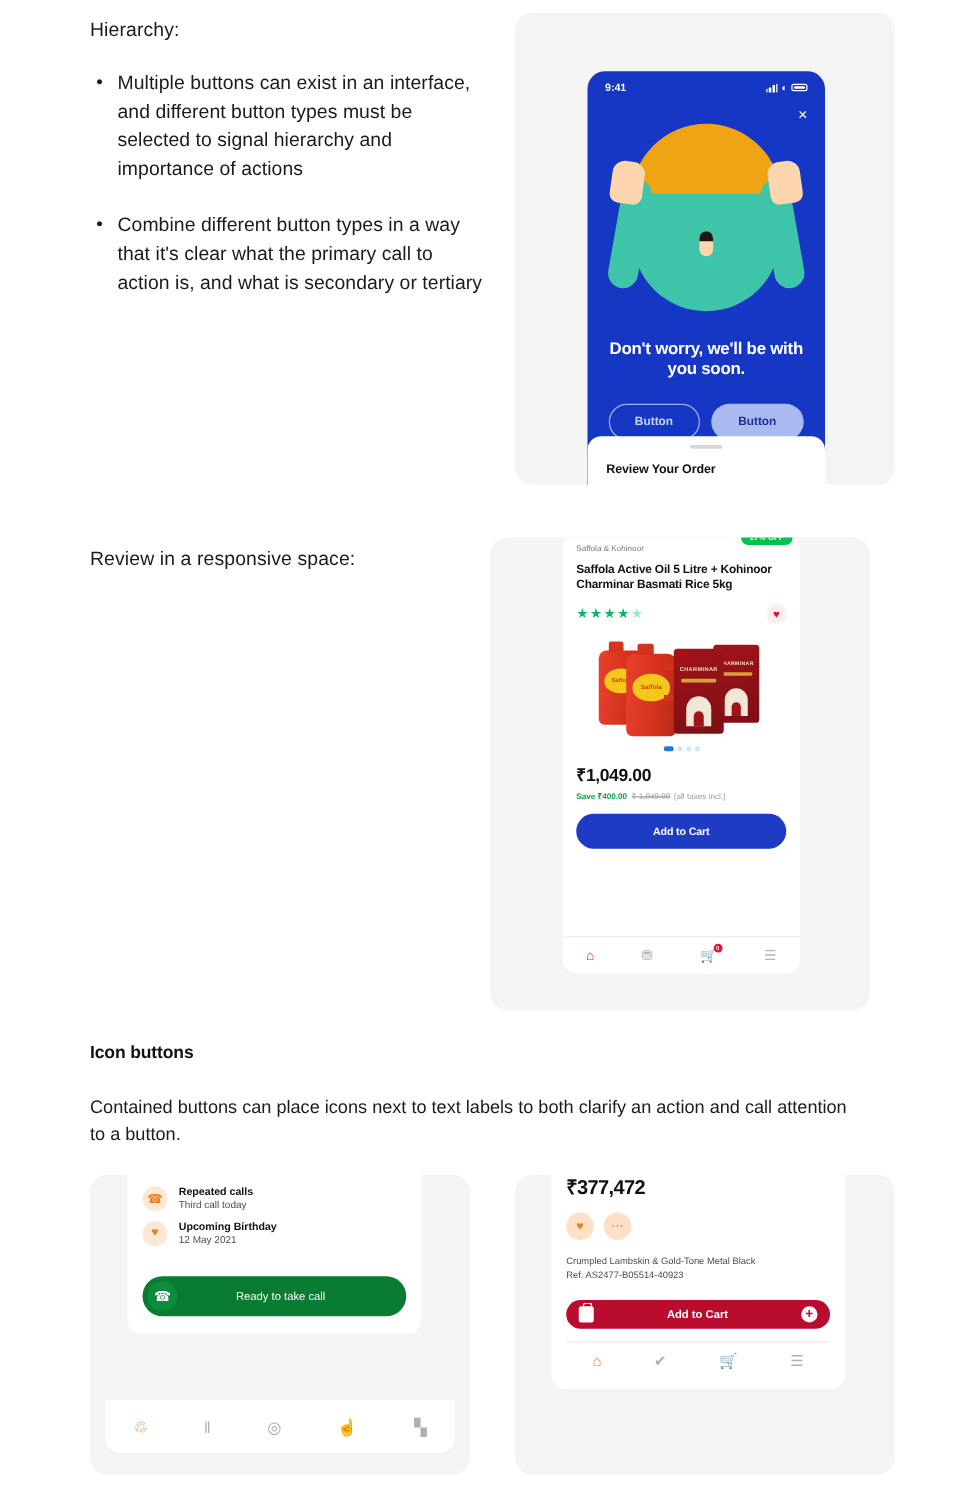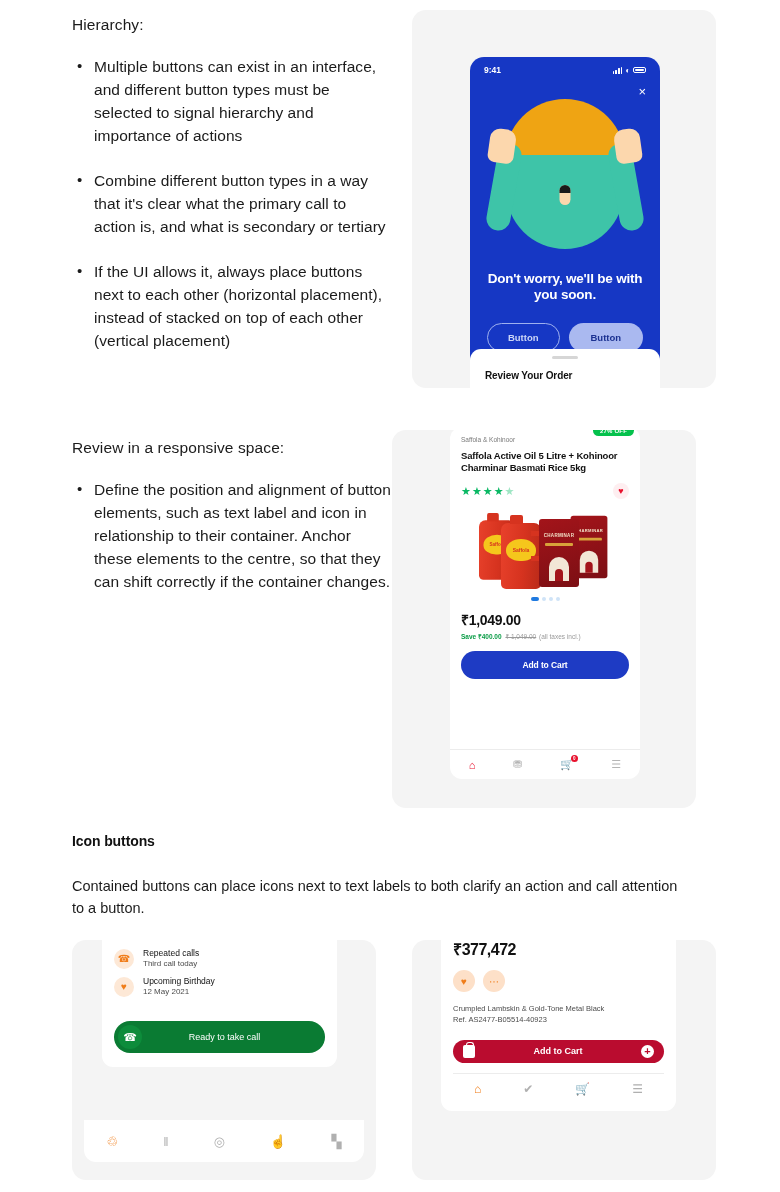--- a/index.html
+++ b/index.html
@@ -248,21 +248,21 @@
   .bl-card {
     position:absolute; left:30px; top:0; width:235px;
     background:#fff; border-radius:0 0 11px 11px; padding:8px 12px 14px 12px;
   }
   .bl-row { display:flex; align-items:center; gap:9px; margin-bottom:7px; }
   .bl-ic {
     width:20px; height:20px; border-radius:50%; background:#fde8d6;
     display:flex; align-items:center; justify-content:center;
     color:#f07d1a; font-size:10px; flex:none;
   }
-  .bl-t { font-size:8.5px; font-weight:normal; color:#111; line-height:1.25;text-align:right; }
+  .bl-t { font-size:8.5px; font-weight:bold; color:#111; line-height:1.25;text-align:right; }
   .bl-s { font-size:8px; color:#4c4c4c; line-height:1.3; }
   .btn-green {
     display:flex; align-items:center; width:100%; margin-top:24px;
     background:#0a7b33; color:#fff; border:none; border-radius:20px;
     padding:4px; cursor:pointer; font-family:inherit;
   }
   .btn-green .circ {
     width:24px; height:24px; border-radius:50%; background:#0d8c3b;
     display:flex; align-items:center; justify-content:center;
     font-size:11px; color:#fff; flex:none;
@@ -319,21 +319,20 @@
 </head>
 <body>
 
 <div class="page">
 
   <div class="txt-col" style="top:14px;">
     <div class="lead">Hierarchy:</div>
     <ul class="bullets">
       <li>Multiple buttons can exist in an interface, and different button types must be selected to signal hierarchy and importance of actions</li>
       <li>Combine different button types in a way that it's clear what the primary call to action is, and what is secondary or tertiary</li>
-      <li>If the UI allows it, always place buttons next to each other (horizontal placement), instead of stacked on top of each other (vertical placement)</li>
     </ul>
   </div>
 
   <div class="frame" id="frame1">
     <div class="phone1">
 
       <div class="statusbar">
         <span>9:41</span>
         <span class="sb-right">
           <span class="sig">
@@ -369,21 +368,20 @@
       <div class="sheet">
         <div class="grab"></div>
         <div class="sheet-title">Review Your Order</div>
       </div>
     </div>
   </div>
 
   <div class="txt-col" style="top:437px;">
     <div class="lead">Review in a responsive space:</div>
     <ul class="bullets">
-      <li>Define the position and alignment of button elements, such as text label and icon in relationship to their container. Anchor these elements to the centre, so that they can shift correctly if the container changes.</li>
     </ul>
   </div>
 
   <div class="frame" id="frame2">
     <div class="phone2">
       <div class="p2-pad">
 
         <div class="p2-brandrow">
           <span class="p2-brand">Saffola &amp; Kohinoor</span>
           <span class="p2-off">27% OFF</span>

